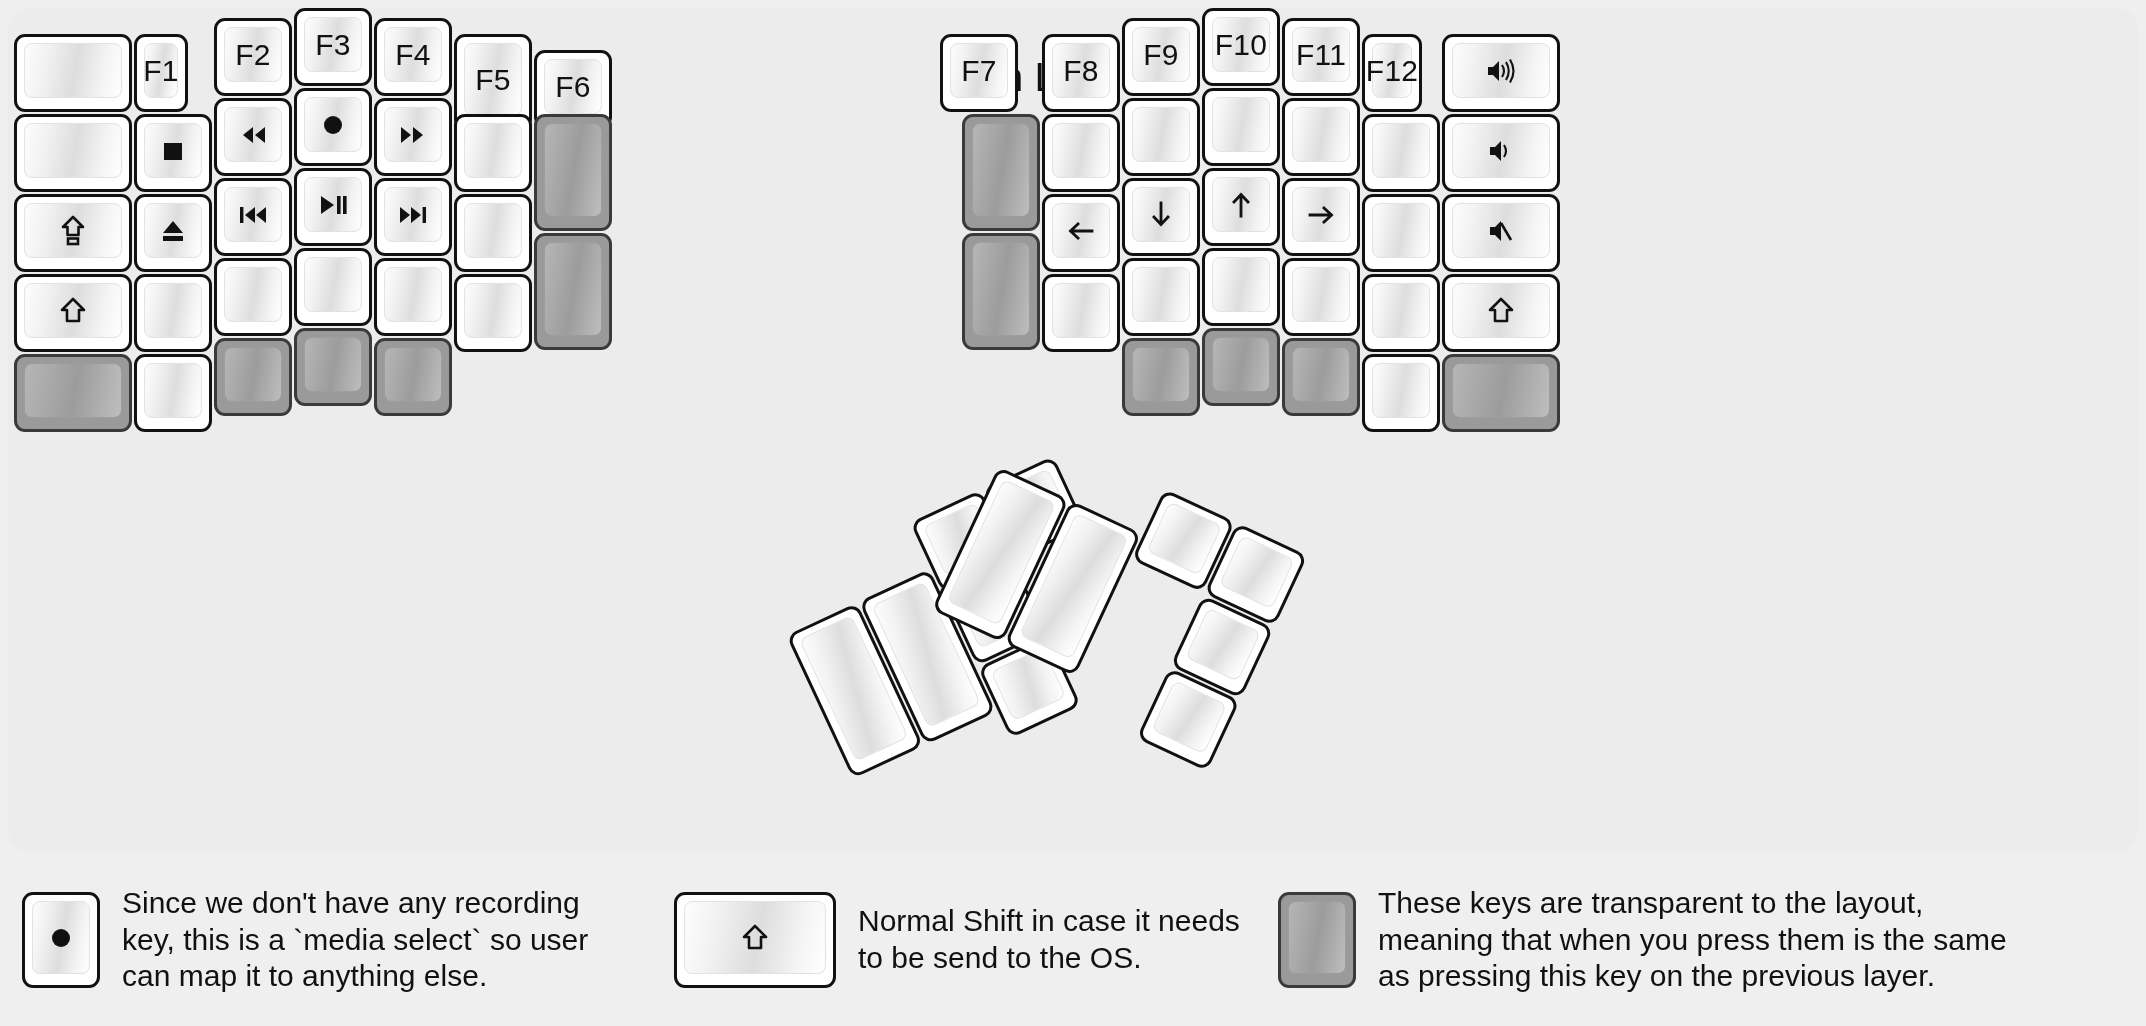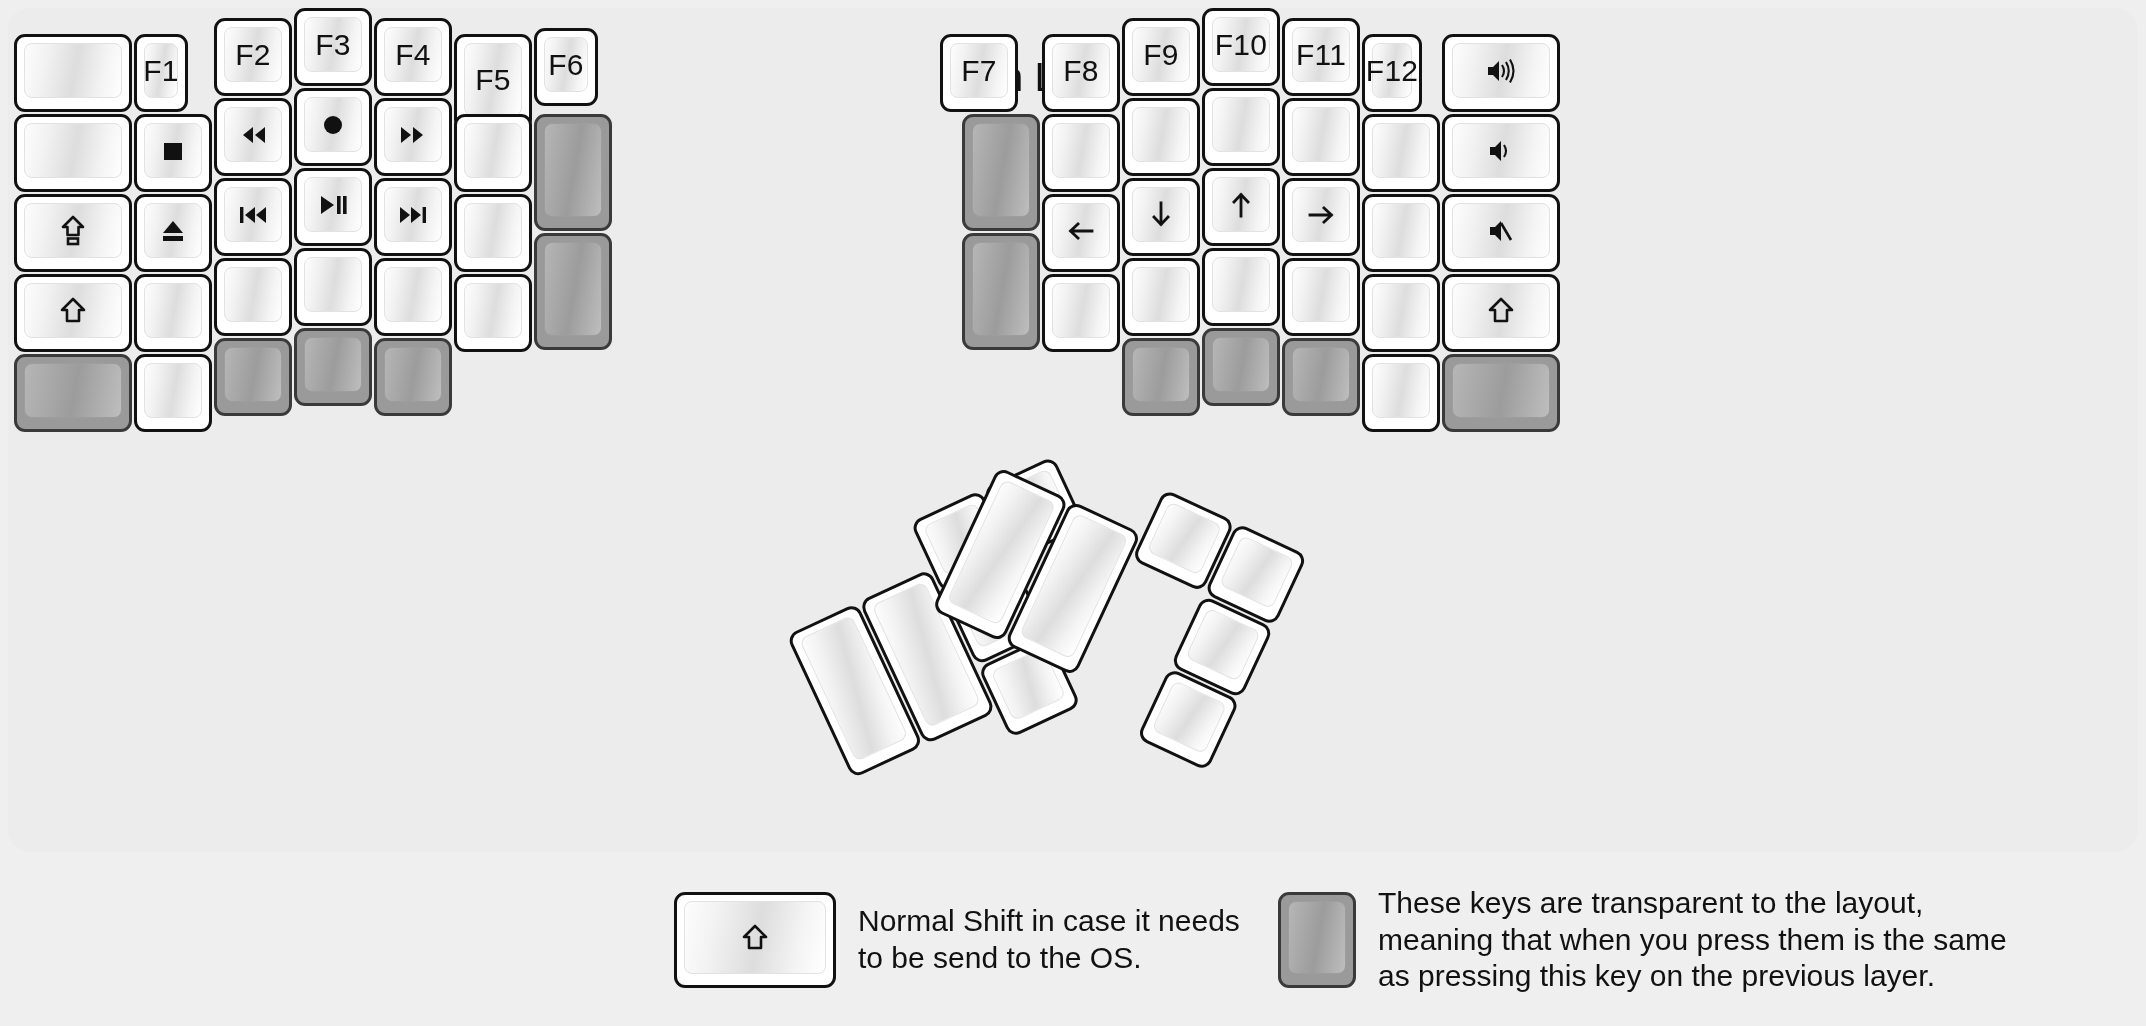--- a/index.html
+++ b/index.html
@@ -232,21 +232,21 @@
       <div class="key" style="left: 454px; top: 194px; width: 78px; height: 78px;">
         <div class="cap">
           <div class="lgd"></div>
         </div>
       </div>
       <div class="key" style="left: 454px; top: 274px; width: 78px; height: 78px;">
         <div class="cap">
           <div class="lgd"></div>
         </div>
       </div>
-      <div class="key" style="left: 534px; top: 28px; width: 64px; height: 78px;">
+      <div class="key" style="left: 534px; top: 50px; width: 78px; height: 78px;">
         <div class="cap">
           <div class="lgd">F6</div>
         </div>
       </div>
       <div class="key trans" style="left: 534px; top: 114px; width: 78px; height: 117px;">
         <div class="cap">
           <div class="lgd"></div>
         </div>
       </div>
       <div class="key trans" style="left: 534px; top: 233px; width: 78px; height: 117px;">
@@ -517,20 +517,36 @@
         </div>
         <div class="key" style="left: -80px; top: 49.6px; width: 78px; height: 158px;">
           <div class="cap">
             <div class="lgd"></div>
           </div>
         </div>
       </div>
     </div>
 
   <div id="legend">
+      <div class="lg-item" style="left: 14px; height: 156px;">
+        <div class="lg-key" style="position: relative; width: 78px; height: 96px;">
+          <div class="key" style="left: 0px; top: 0px; width: 78px; height: 96px;">
+            <div class="cap">
+              <div class="lgd">
+                <svg width="34" height="34" viewBox="0 0 34 34" fill="#111">
+                  <circle cx="17" cy="17" r="9"></circle>
+                </svg>
+              </div>
+            </div>
+          </div>
+        </div>
+        <div class="lg-text">Since we don't have any recording
+key, this is a `media select` so user
+can map it to anything else.</div>
+      </div>
       <div class="lg-item" style="left: 666px; height: 156px;">
         <div class="lg-key" style="position: relative; width: 162px; height: 96px;">
           <div class="key" style="left: 0px; top: 0px; width: 162px; height: 96px;">
             <div class="cap">
               <div class="lgd">
                 <svg width="34" height="34" viewBox="0 0 34 34" fill="#111">
                   <path d="M17 5 L28 16 L23 16 L23 27 L11 27 L11 16 L6 16 Z" fill="none" stroke="#111" stroke-width="2.6" stroke-linejoin="round"></path>
                 </svg>
               </div>
             </div>

